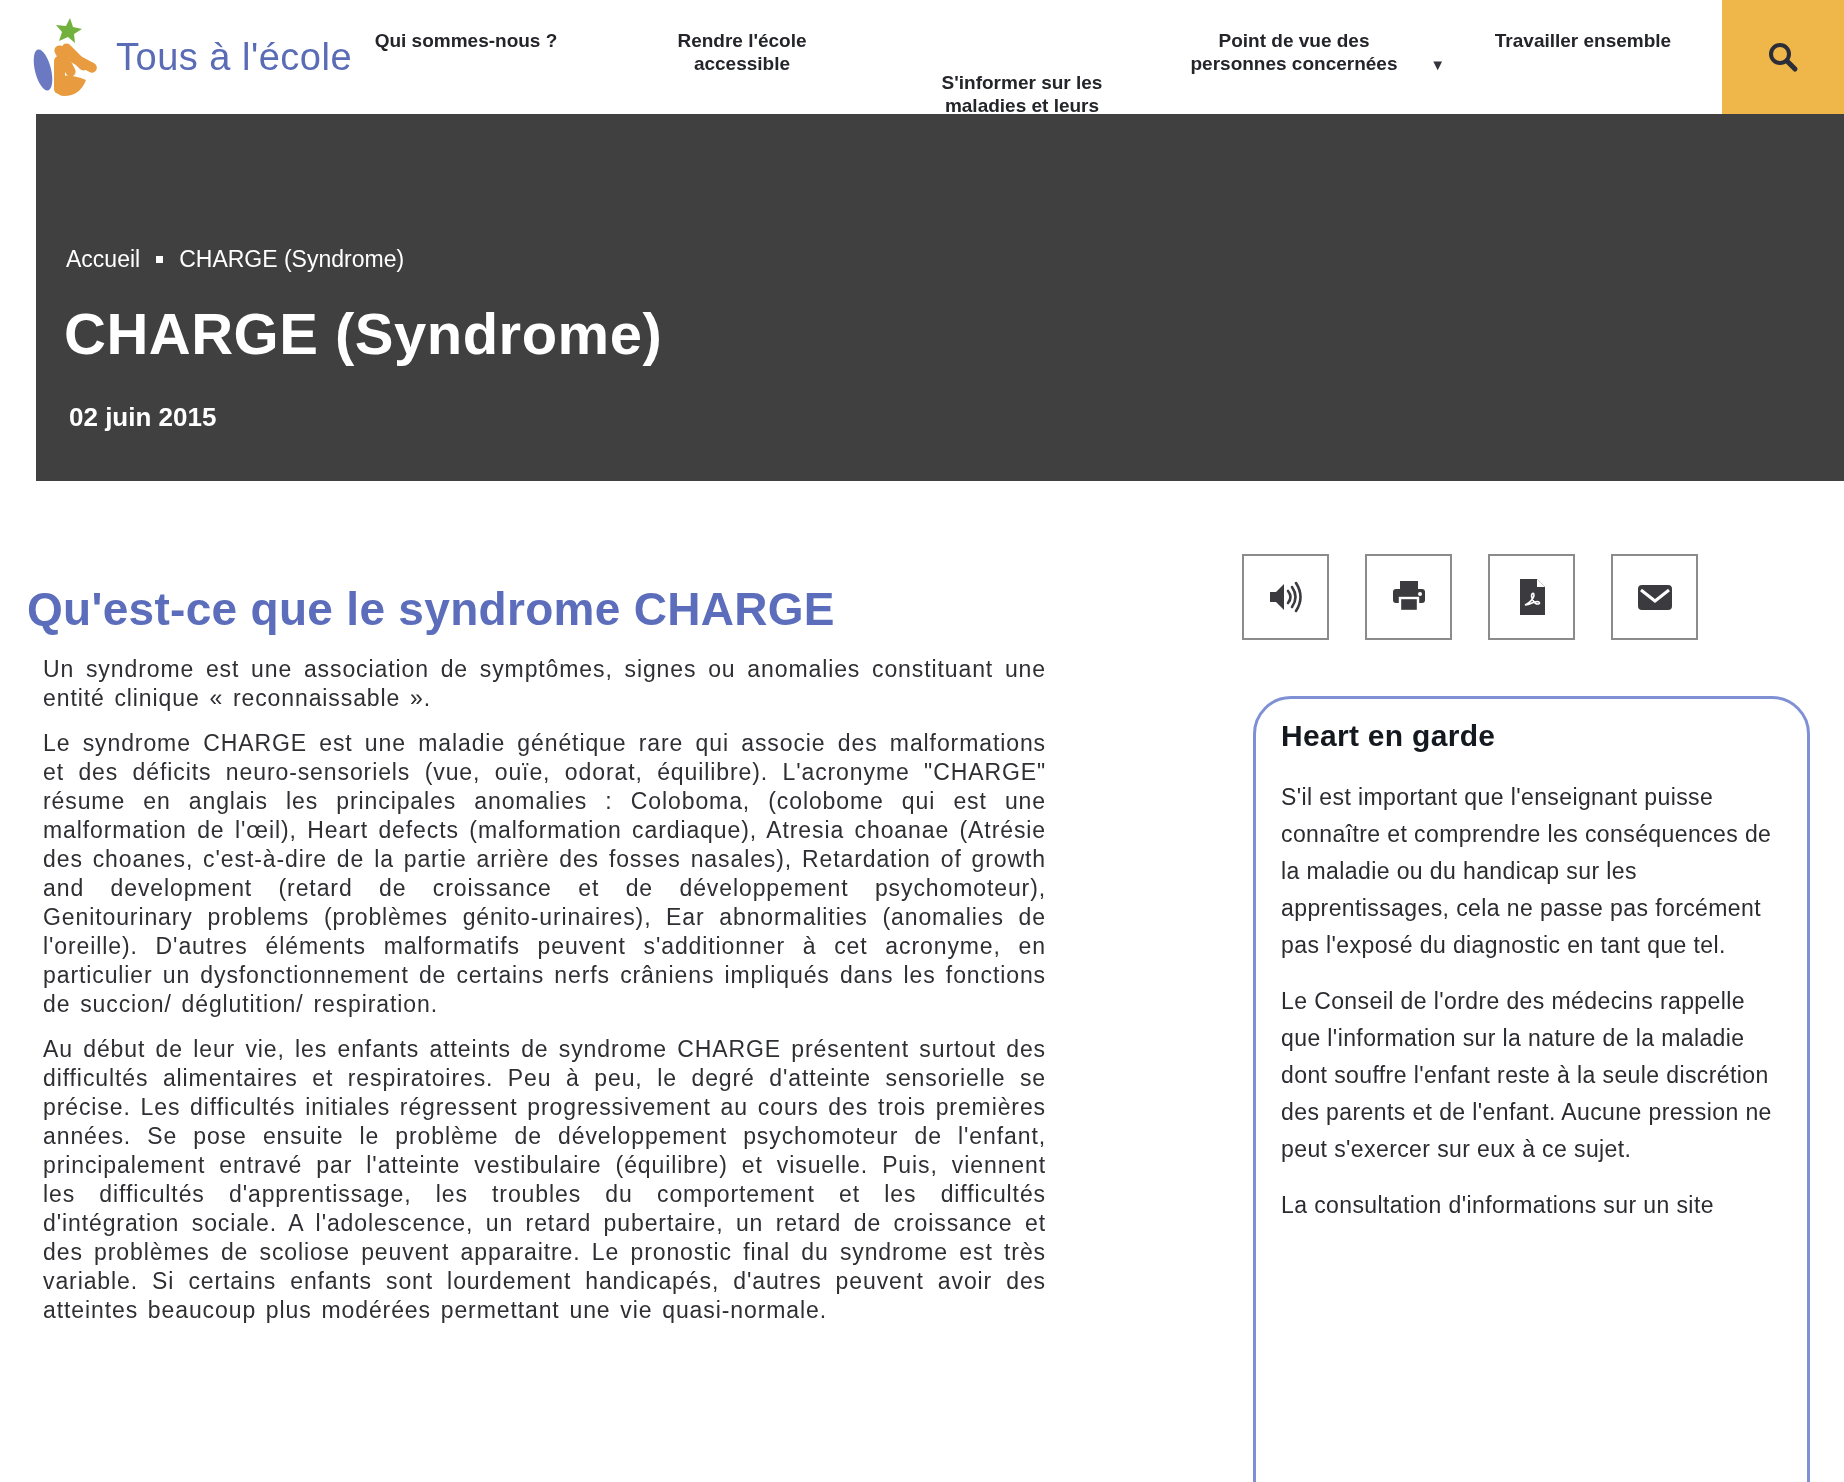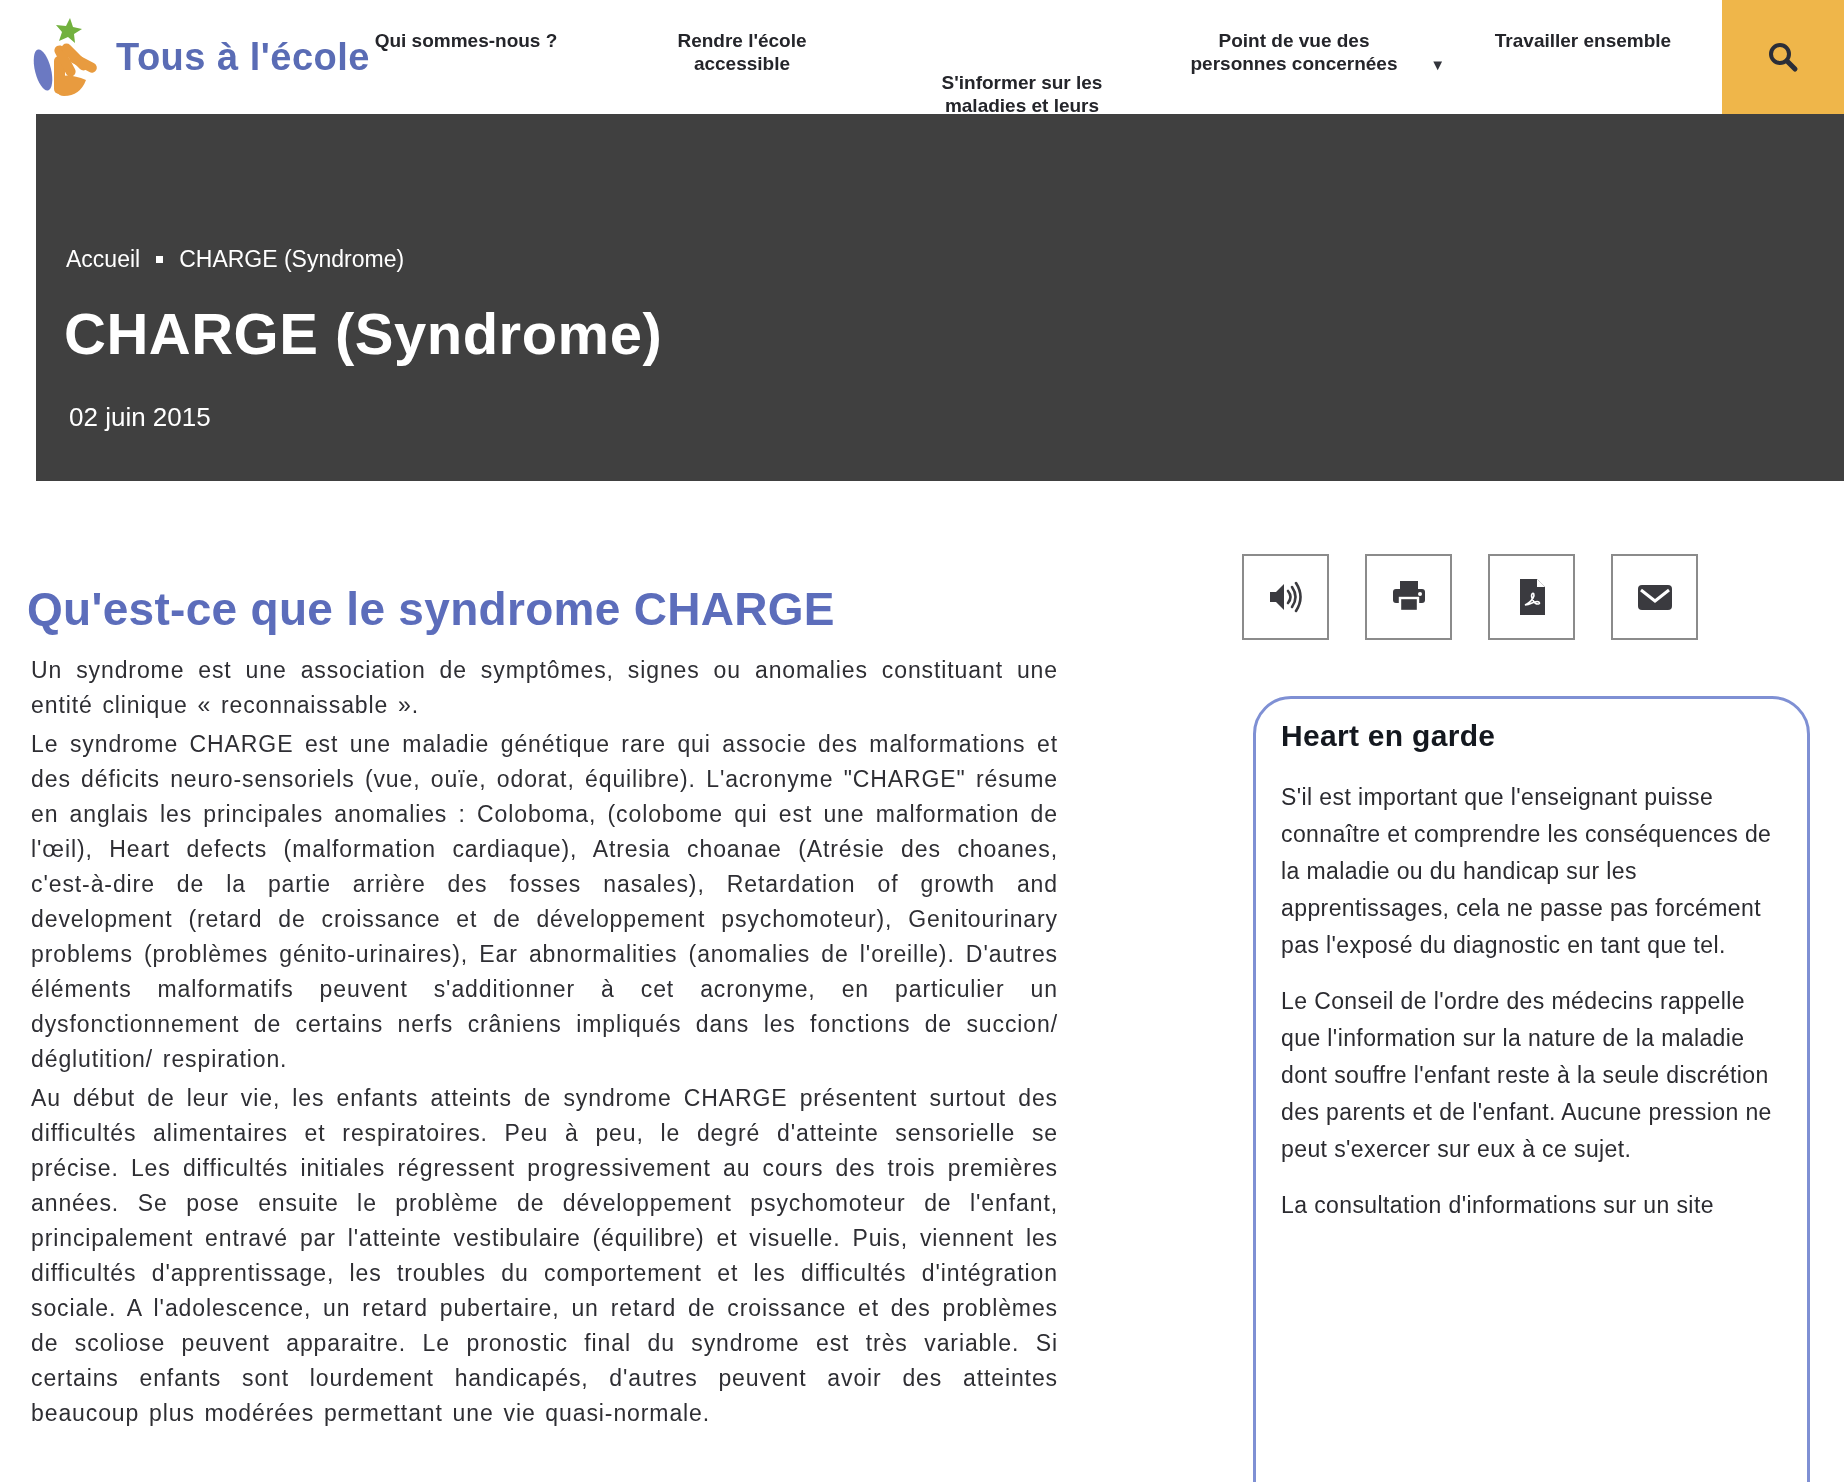--- a/index.html
+++ b/index.html
@@ -8,21 +8,21 @@
     width:1844px; height:1482px; overflow:hidden;
     background:#ffffff;
     font-family:"Liberation Sans", sans-serif;
     -webkit-font-smoothing:antialiased;
   }
 
   
   .header { position:relative; width:1844px; height:114px; background:#ffffff; }
   .logo { position:absolute; left:30px; top:16px; display:flex; align-items:center; gap:12px; }
   .logo-mark { width:74px; height:82px; }
-  .logo-text { font-size:38px; color:#5a6cb5; letter-spacing:0.5px;font-weight:bold; }
+  .logo-text { font-size:38px; color:#5a6cb5; letter-spacing:0.5px; }
 
   .nav-item {
     position:absolute; top:30px; transform:translateX(-50%);
     font-size:19px; font-weight:700; color:#24252a; text-align:center;
     line-height:1.2; cursor:pointer; white-space:normal;
   }
   .nav-1 { left:466px; width:210px; }
   .nav-2 { left:742px; width:160px; }
   .nav-3 { left:1022px; width:190px;margin-top:42px; }
   .nav-4 { left:1294px; width:250px; }
@@ -45,35 +45,35 @@
     color:#ffffff; font-size:23px;
   }
   .crumb-sep { width:7px; height:7px; background:#ffffff; display:inline-block; }
   .crumb-link { cursor:pointer; }
   .hero-title {
     position:absolute; left:28px; top:186px; margin:0;
     color:#ffffff; font-size:58px; font-weight:700; letter-spacing:0.5px;
   }
   .hero-date {
     position:absolute; left:33px; top:288px;
-    color:#ffffff; font-size:26px;
+    color:#ffffff; font-size:26px;font-weight:bold;
   }
 
   
   .content { position:relative; width:1844px; height:1001px; background:#ffffff; }
 
   .left-col { position:absolute; left:27px; top:100px; width:1035px; }
   .article-heading {
     margin:0 0 14px 0;
     color:#5c6dbb; font-size:46px; font-weight:700; letter-spacing:0.3px;
     line-height:1.25;
   }
   .article-body p {
-    margin:4px;
-    color:#2e2e33; font-size:23px; line-height:35px;
+    margin:16px;
+    color:#2e2e33; font-size:23px; line-height:29px;
     text-align:justify; letter-spacing:0.9px; word-spacing:2.5px;
   }
 
   .actions { position:absolute; left:1242px; top:73px; display:flex; gap:36px; }
   .action-btn {
     width:87px; height:86px; background:#ffffff;
     border:2px solid #8b8b8b; display:flex; align-items:center; justify-content:center;
     cursor:pointer; padding:0;
   }
   .action-btn svg { display:block; }

